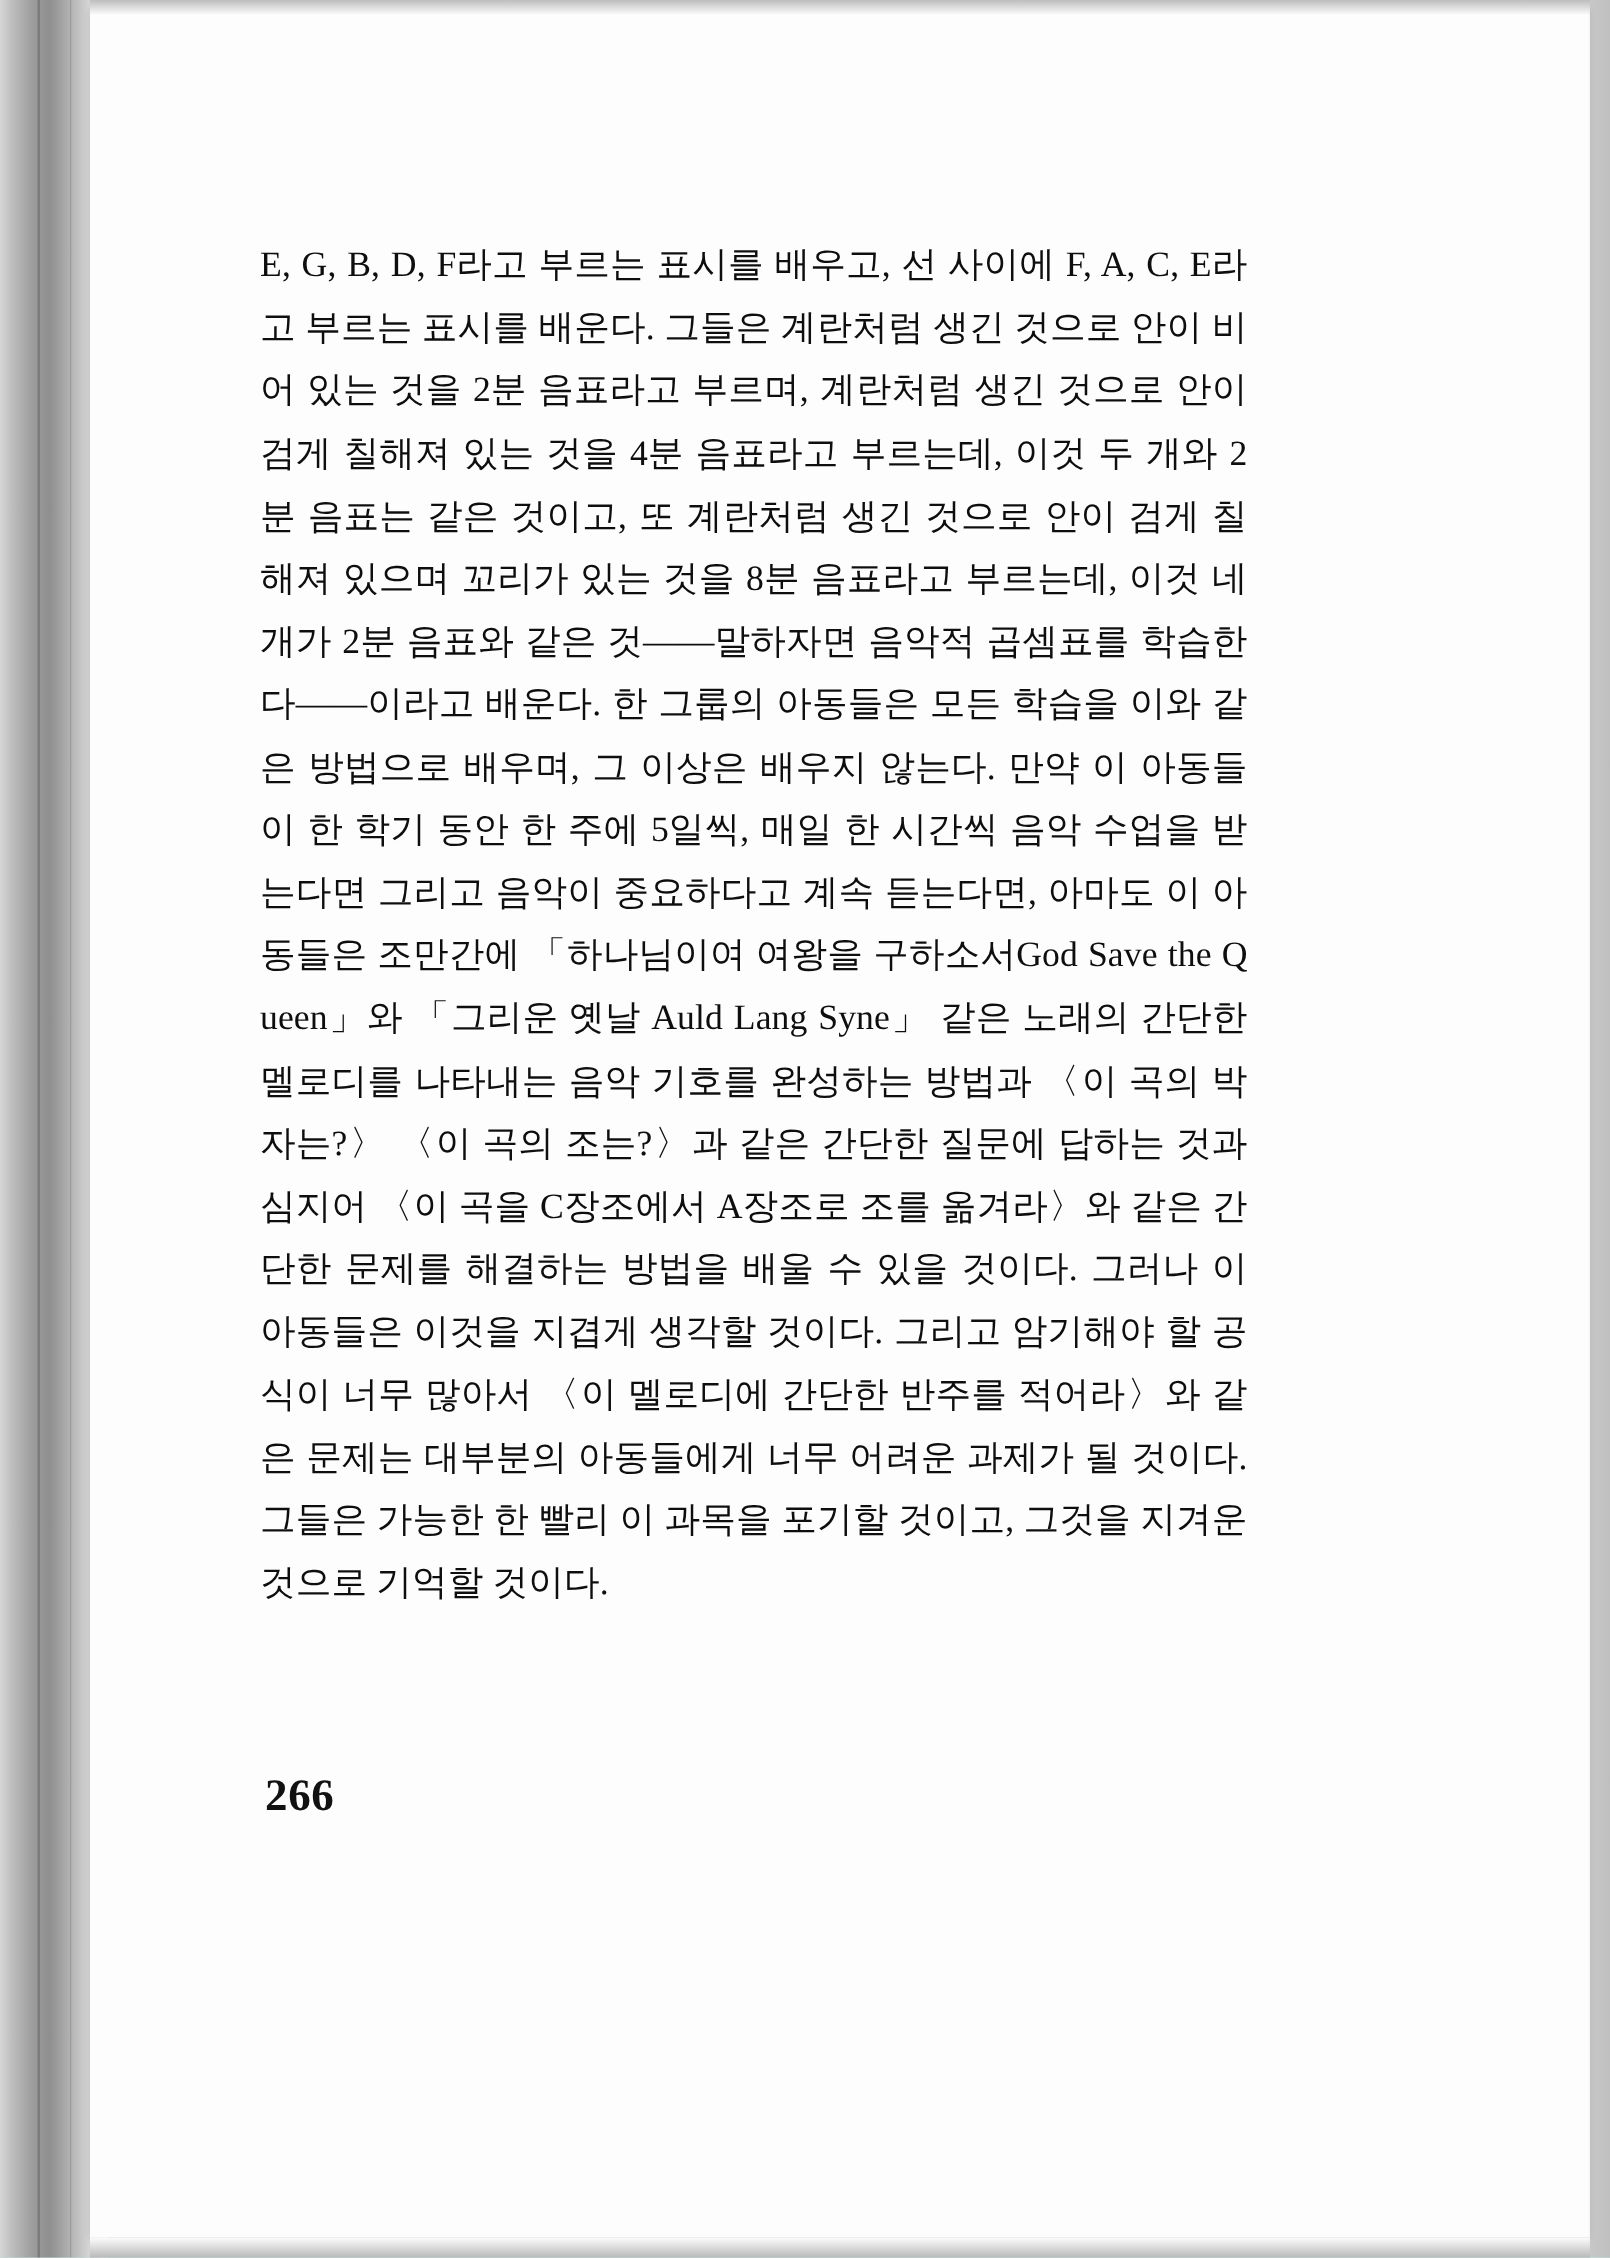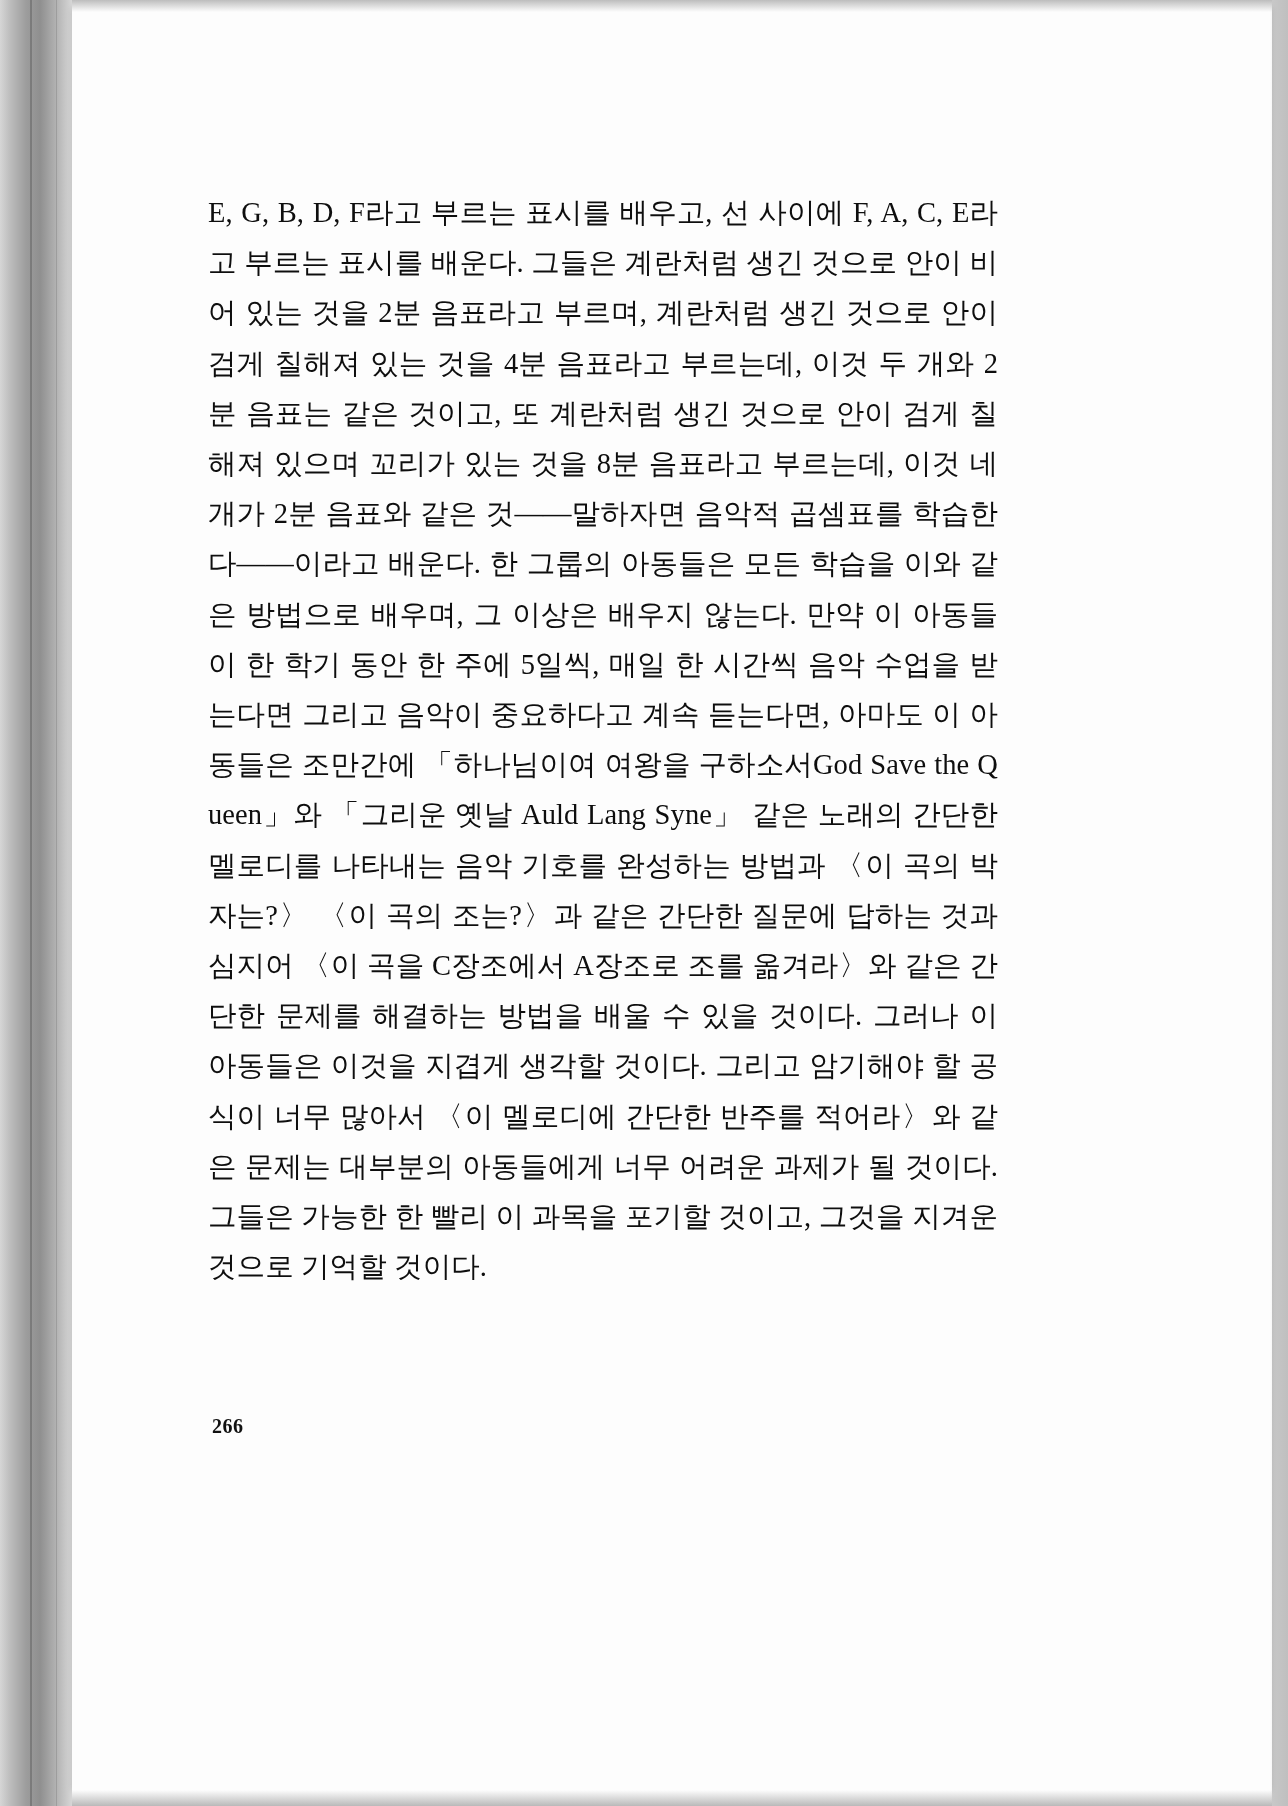--- a/index.html
+++ b/index.html
@@ -124,21 +124,21 @@
   .para.indent {
     text-indent: 30px;
   }
 
   
   .folio {
     position: absolute;
     left: 212px;
     top: 1415px;
     font-family: "Liberation Serif", serif;
-    font-size: 20px;
+    font-size: 36px;
     font-weight: bold;
     color: #111111;
     letter-spacing: 0.5px;
   }
 </style>
 </head>
 <body>
 
 <div id="scan">
 

